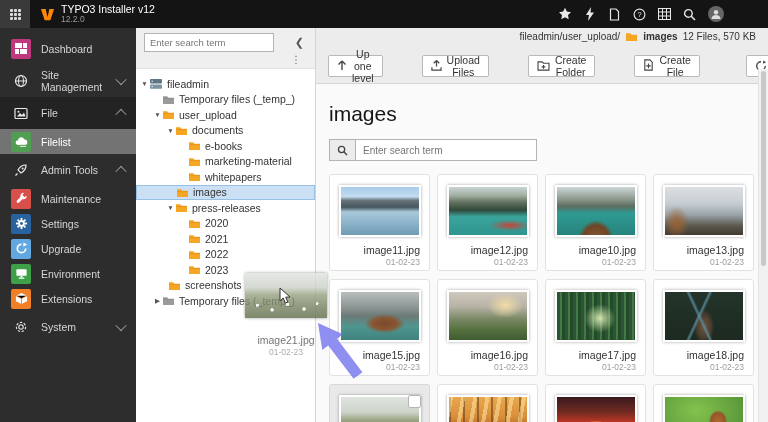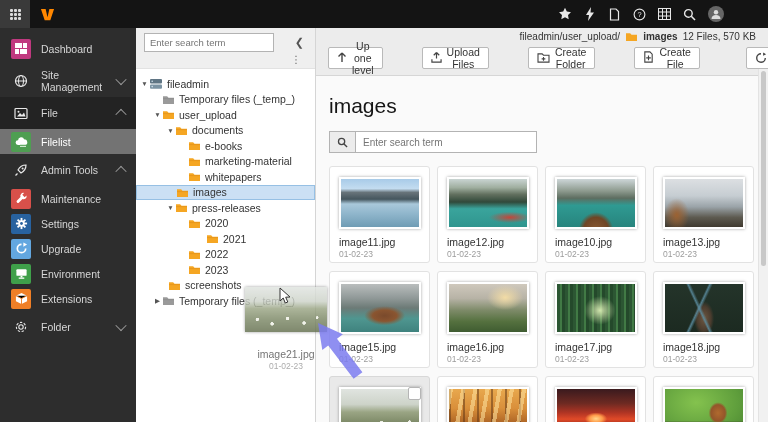--- a/index.html
+++ b/index.html
@@ -42,44 +42,44 @@
   .tree{flex:1;padding-top:7px;font-size:10.5px;color:#333;overflow:hidden;}
   .tnode{display:flex;align-items:center;height:15.5px;white-space:nowrap;cursor:pointer;box-sizing:border-box;}
   .tnode .tchev{width:9px;font-size:6.5px;color:#555;text-align:center;flex:none;}
   .tnode .tico{margin-right:4px;flex:none;display:flex;}
   .tnode.selected{background:#cbe0f4;border:1px solid #96c0e4;}
   
   .main{flex:1;display:flex;flex-direction:column;background:#fafafa;position:relative;min-width:0;}
   .docheader{background:#ececec;border-bottom:1px solid #d6d6d6;padding:3px 12px 6px;}
   .dh-top{display:flex;justify-content:flex-end;align-items:flex-start;font-size:10px;color:#333;gap:5px;height:15px;}
   .dh-top b{font-weight:bold;}
-  .dh-bar{display:flex;align-items:center;margin-top:1px;gap:32px;}
+  .dh-bar{display:flex;align-items:center;margin-top:9px;gap:32px;}
   .btn{display:inline-flex;align-items:center;gap:5px;background:#fff;border:1px solid #b9b9b9;border-radius:2px;
        font-size:10.5px;color:#333;padding:0 8px;height:22px;cursor:pointer;margin-right:7px;box-sizing:border-box;font-family:"Liberation Sans",sans-serif;}
   .dh-right{margin-left:auto;display:flex;align-items:center;}
   .dh-right .btn{margin-right:0;margin-left:7px;}
   .caret{width:0;height:0;border-left:3.5px solid transparent;border-right:3.5px solid transparent;border-top:4px solid #444;margin-left:2px;}
   .content{padding:10px 13px;position:relative;flex:1;}
   .page-title{font-size:21px;font-weight:400;color:#151515;margin:8px 0 13px;}
   .search-box{display:flex;width:208px;height:22px;border:1px solid #b3b3b3;background:#fff;box-sizing:border-box;}
   .search-prefix{width:25px;background:#ececec;border-right:1px solid #b3b3b3;display:flex;align-items:center;justify-content:center;flex:none;}
   .search-input{flex:1;border:0;outline:none;font-size:10px;padding:0 7px;color:#333;font-family:"Liberation Sans",sans-serif;}
   .grid{margin-top:13px;display:grid;grid-template-columns:repeat(4,101px);grid-gap:8px 7px;}
   .card{background:#fff;border:1px solid #e2e2e2;border-radius:3px;height:97px;box-sizing:border-box;
-        padding:10px 9px 4px;text-align:left;cursor:pointer;position:relative;}
+        padding:10px 9px 4px;text-align:right;cursor:pointer;position:relative;}
   .card.selected{background:#e9e9e9;border-color:#d8d8d8;}
   .thumb{width:78px;height:48px;margin:0 auto;background:#fff;padding:2px;box-shadow:0 0 3px rgba(0,0,0,.35);position:relative;}
   .thumb-img{width:100%;height:100%;}
   .card-name{margin-top:7px;font-size:10.5px;color:#333;overflow:hidden;white-space:nowrap;}
   .card-date{font-size:8.5px;color:#9c9c9c;margin-top:1px;}
   .cb{position:absolute;top:0;right:0;width:11px;height:11px;background:#fff;border:1px solid #b5b5b5;border-radius:2px;cursor:pointer;}
   .vscroll{position:absolute;top:41px;right:0;bottom:0;width:9px;background:#f1f1f1;border-left:1px solid #e3e3e3;}
   .vthumb{position:absolute;top:2px;left:1.5px;width:5px;height:195px;background:#c8c8c8;border-radius:3px;cursor:pointer;}
   
-  .ghost{position:absolute;left:245px;top:287px;width:82px;opacity:.82;z-index:40;text-align:center;pointer-events:none;}
+  .ghost{position:absolute;left:245px;top:273px;width:82px;opacity:.82;z-index:40;text-align:center;pointer-events:none;}
   .ghost-img{width:82px;height:45px;box-shadow:0 0 3px rgba(0,0,0,.45);}
   .ghost-name{margin-top:16px;font-size:10.5px;color:#555;}
   .ghost-date{font-size:8.5px;color:#999;margin-top:1px;}
   .drag-arrow{position:absolute;left:305px;top:315px;z-index:50;pointer-events:none;}
   .mouse-cursor{position:absolute;left:279px;top:287px;z-index:60;pointer-events:none;}
   
   .t-mountain-lake-reflection{background:linear-gradient(180deg,#a8cbe8 0%,#c3dcf0 20%,#68747a 28%,#45565e 42%,#a9c8da 52%,#90b6cc 72%,#6f9cb4 100%);}
   .t-turquoise-lake-boats{background:radial-gradient(ellipse 30px 8px at 78% 80%,#c2473a 0%,rgba(194,71,58,0) 70%),linear-gradient(180deg,#c9d4d2 0%,#9fae9f 18%,#62705f 32%,#31493a 48%,#3aa49c 62%,#2f958e 100%);}
   .t-boat-bow-lake{background:radial-gradient(ellipse 28px 30px at 50% 108%,#8a5a33 0%,#6e4525 45%,rgba(110,69,37,0) 62%),linear-gradient(180deg,#cdd6d8 0%,#8d9a8e 25%,#5d6d60 40%,#2f9a92 55%,#27847d 100%);}
   .t-misty-autumn-mountains{background:radial-gradient(ellipse 18px 24px at 15% 75%,#9c6232 0%,rgba(156,98,50,0) 70%),linear-gradient(180deg,#dcdfe2 0%,#c6cdd2 35%,#9aa3a8 58%,#5d5a50 80%,#403a30 100%);}
@@ -106,20 +106,24 @@
         <span></span>
         <span></span>
         <span></span>
         <span></span>
       </div>
   </div>
   <div class="brand">
     <svg width="15" height="15" viewBox="0 0 16 16">
         <path d="M1 2 L6 2 L8 11 L10 2 L15 2 L11 14 L5 14 Z" fill="#ff8700"></path>
       </svg>
+    <div class="brand-text">
+      <div class="brand-title">TYPO3 Installer v12</div>
+      <div class="brand-version">12.2.0</div>
+    </div>
   </div>
   <div class="topbar-right">
       <div class="tb-ico">
         <svg width="14" height="14" viewBox="0 0 14 14">
           <path d="M7 0.8 L8.8 4.6 L13 5.2 L10 8.1 L10.7 12.3 L7 10.3 L3.3 12.3 L4 8.1 L1 5.2 L5.2 4.6 Z" fill="#e8e8e8"></path>
         </svg>
       </div>
       <div class="tb-ico">
         <svg width="10" height="14" viewBox="0 0 10 14">
           <path d="M6 0 L1 8 H4 L3 14 L9 5.5 H5.5 Z" fill="#e8e8e8"></path>
@@ -269,21 +273,21 @@
       </div>
       <div class="sb-item sb-main">
         <span class="sb-ico">
           <svg width="14" height="14" viewBox="0 0 14 14">
             <g fill="none" stroke="#e8e8e8" stroke-width="1.1">
               <circle cx="7" cy="7" r="2.2"></circle>
               <circle cx="7" cy="7" r="4.6" stroke-dasharray="2.4 1.6"></circle>
             </g>
           </svg>
         </span>
-        <span>Folder</span>
+        <span>System</span>
       <span class="chev down"></span>
       </div>
   </div>
 
   <div class="treepanel">
     <div class="tree-top">
       <div class="tree-search-row">
         <input class="tree-search" placeholder="Enter search term" style="">
         <span class="tree-collapse">❮</span>
       </div>
@@ -385,21 +389,21 @@
         <div class="tnode" style="padding-left: 43px;">
           <span class="tchev"></span>
           <span class="tico">
             <svg width="13" height="11" viewBox="0 0 14 12">
               <path d="M1 2.5 h4.5 l1.5 1.5 H13 v7 H1 Z" fill="#f5a623"></path>
               <path d="M1 5 H13" stroke="#e2921a" stroke-width="0.8"></path>
             </svg>
           </span>
           <span>2020</span>
         </div>
-        <div class="tnode" style="padding-left: 61px; align-items: center;">
+        <div class="tnode" style="padding-left: 43px; align-items: center;">
           <span class="tchev"></span>
           <span class="tico">
             <svg width="13" height="11" viewBox="0 0 14 12">
               <path d="M1 2.5 h4.5 l1.5 1.5 H13 v7 H1 Z" fill="#f5a623"></path>
               <path d="M1 5 H13" stroke="#e2921a" stroke-width="0.8"></path>
             </svg>
           </span>
           <span>2021</span>
         </div>
         <div class="tnode" style="padding-left: 43px;">

